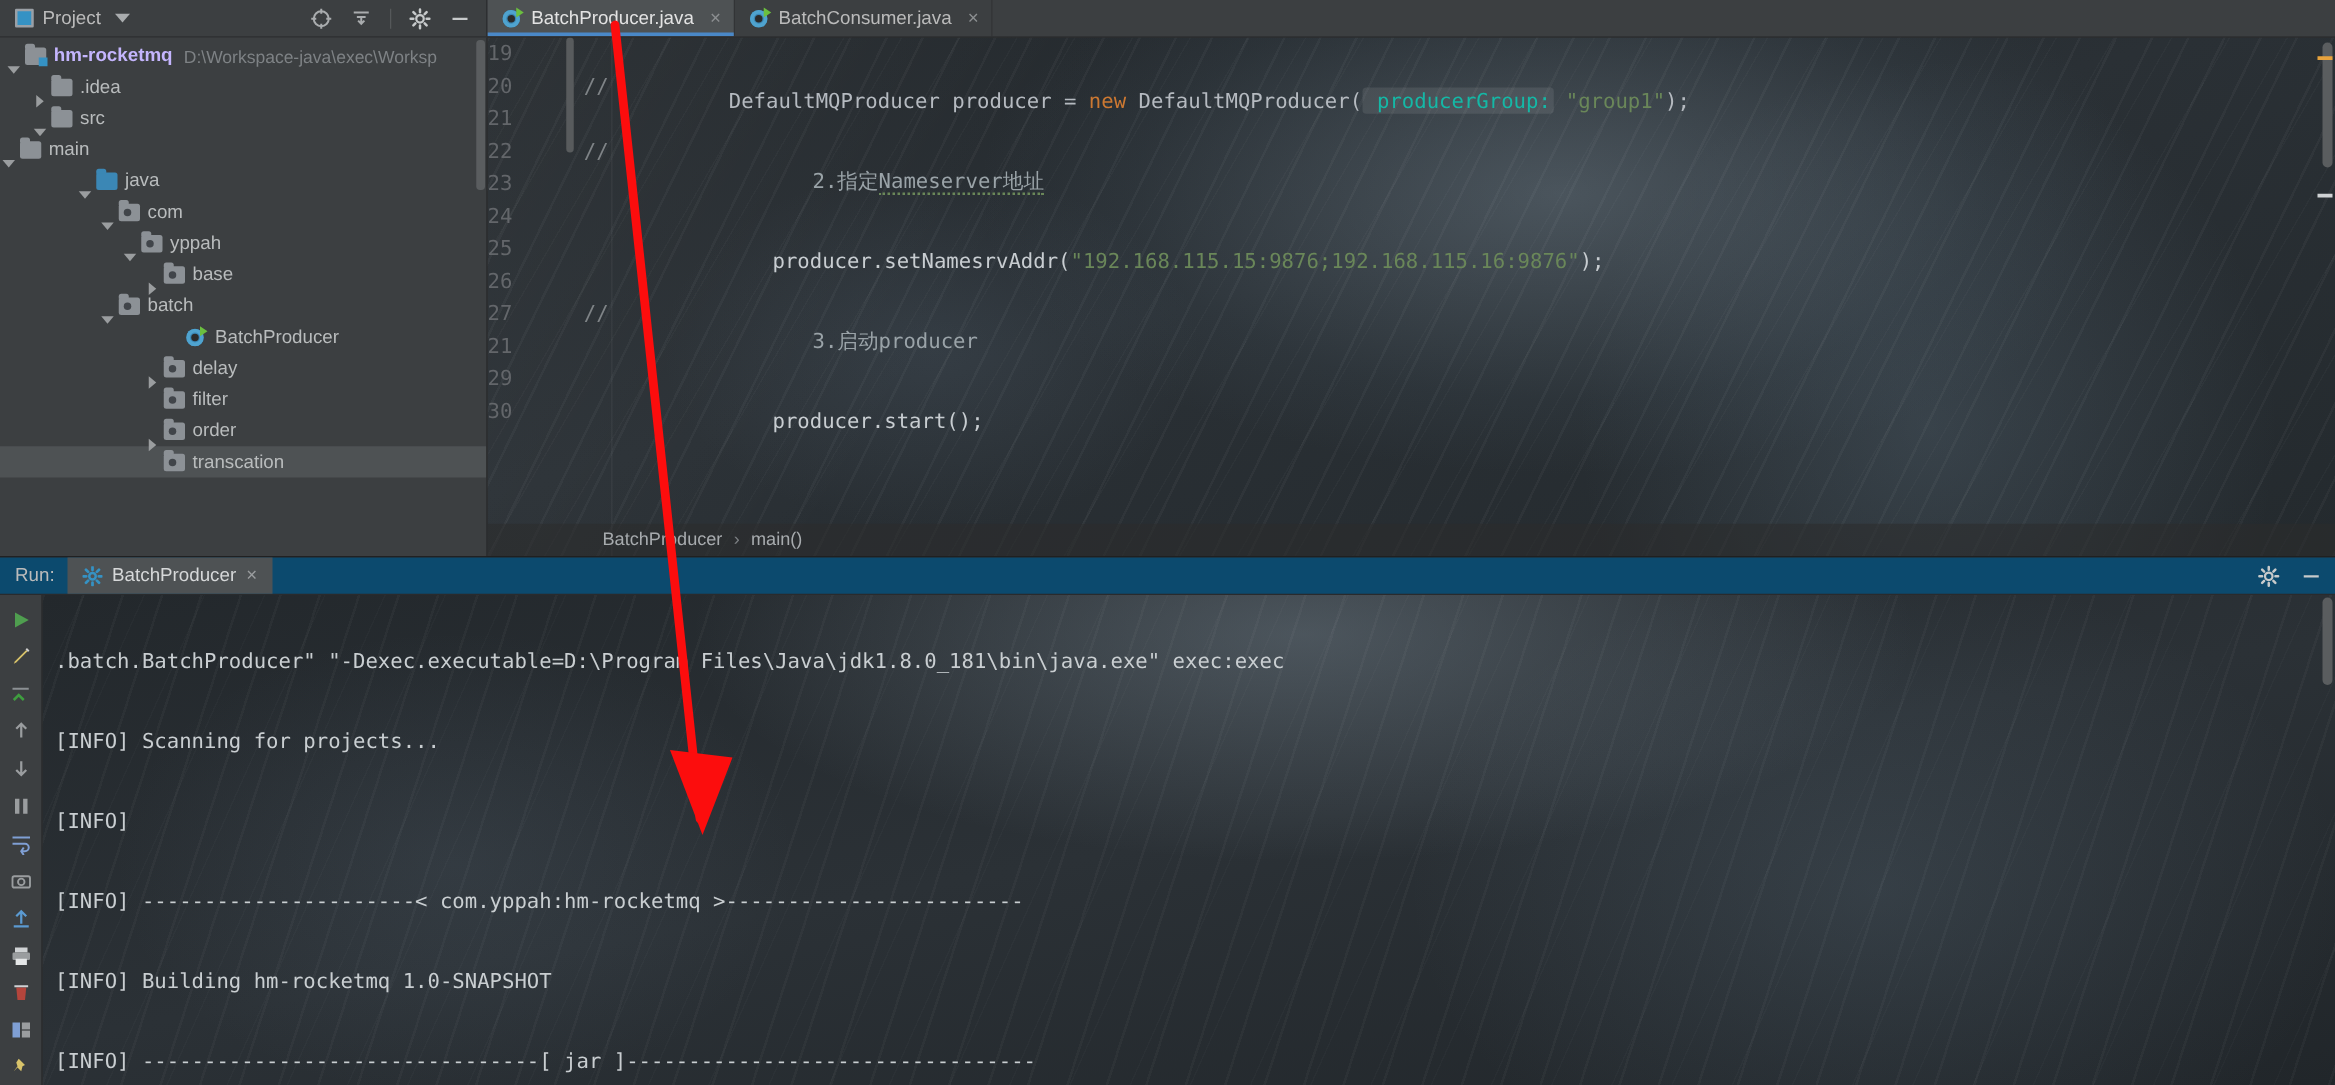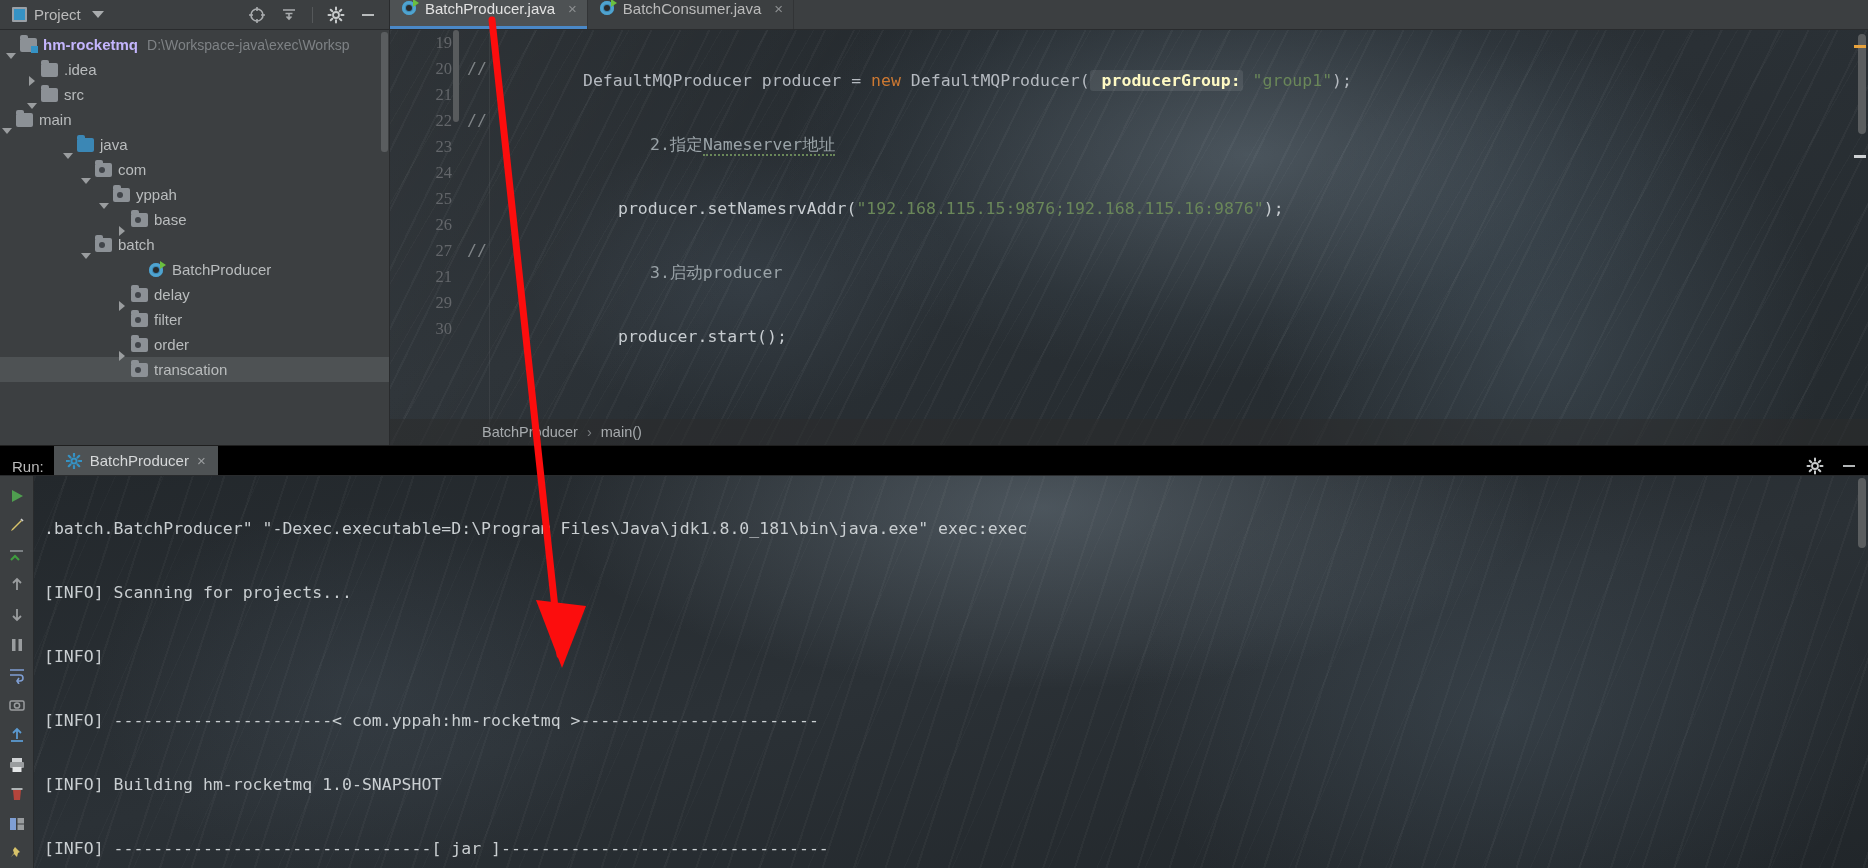--- a/index.html
+++ b/index.html
@@ -64,21 +64,21 @@
   }
 
   .tabs-area {
     flex: 1 1 auto;
     display: flex;
     align-items: stretch;
     background: #3c3f41;
     overflow: hidden;
   }
   .etab {
-    display: flex; align-items: flex-start; gap: 7px;
+    display: flex; align-items: center; gap: 7px;
     padding: 0 10px 0 12px;
     font-size: 15px;
     color: #bbbbbb;
     background: #3c3f41;
     border-right: 1px solid #323436;
     position: relative;
     white-space: nowrap;
   }
   .etab.active {
     background: #4e5254;
@@ -218,26 +218,25 @@
   }
   .codearea {
     position: relative;
     height: 100%;
     display: flex;
     font-family: "DejaVu Sans Mono", monospace;
     font-size: 16.5px;
   }
   .gutter {
     width: 72px; flex: 0 0 72px;
-    text-align: right;
+    text-align: left;
     padding-right: 10px;
     color: #63666a;
     position: relative;
     z-index: 2;
-    font-family: Liberation Serif, serif;
   }
   .gutter .gl { height: 26px; line-height: 26px; }
   .gutter-scroll {
     position:absolute; right:3px; top:0; width:6px; height:92px;
     background:#585b5d; border-radius:3px;
   }
   .foldcol {
     width: 28px; flex: 0 0 28px;
     border-right: 1px solid rgba(255,255,255,0.06);
     position: relative; z-index: 2;
@@ -247,25 +246,24 @@
     position: relative;
     z-index: 2;
     white-space: pre;
     color: #c8cdd1;
   }
   .cl { height: 26px; line-height: 26px; }
   .kw  { color: #cc7832; }
   .str { color: #6a8759; }
   .cmt { color: #9aa3a8; }
   .hint {
-    color: #fef9c3;
+    color: #14b8a6;
     background: rgba(255,255,255,0.09);
     border-radius: 3px;
     padding: 1px 2px;
-    font-weight: bold;
   }
   .squig { border-bottom: 2px dotted #6a8759; text-align: center; }
 
   .breadcrumb {
     position: absolute;
     left: 0; right: 0; bottom: 0;
     height: 26px;
     display: flex; align-items: center;
     padding-left: 92px;
     gap: 9px;
@@ -292,22 +290,22 @@
     flex: 0 0 auto;
     height: 423px;
     display: flex;
     flex-direction: column;
     background: #2b2b2b;
     border-top: 1px solid #1f1f1f;
     position: relative;
   }
   .run-header {
     height: 30px; flex: 0 0 30px;
-    display: flex; align-items: flex-end;
-    background: #000000;
+    display: flex; align-items: center;
+    background: #0c4a6e;
     border-bottom: 1px solid #292b2d;
   }
   .run-label {
     color: #bbbbbb; font-size: 15px;
     padding: 0 10px 0 12px;
   }
   .run-tab {
     display: flex; align-items: center; gap: 8px;
     height: 100%;
     padding: 0 12px;

